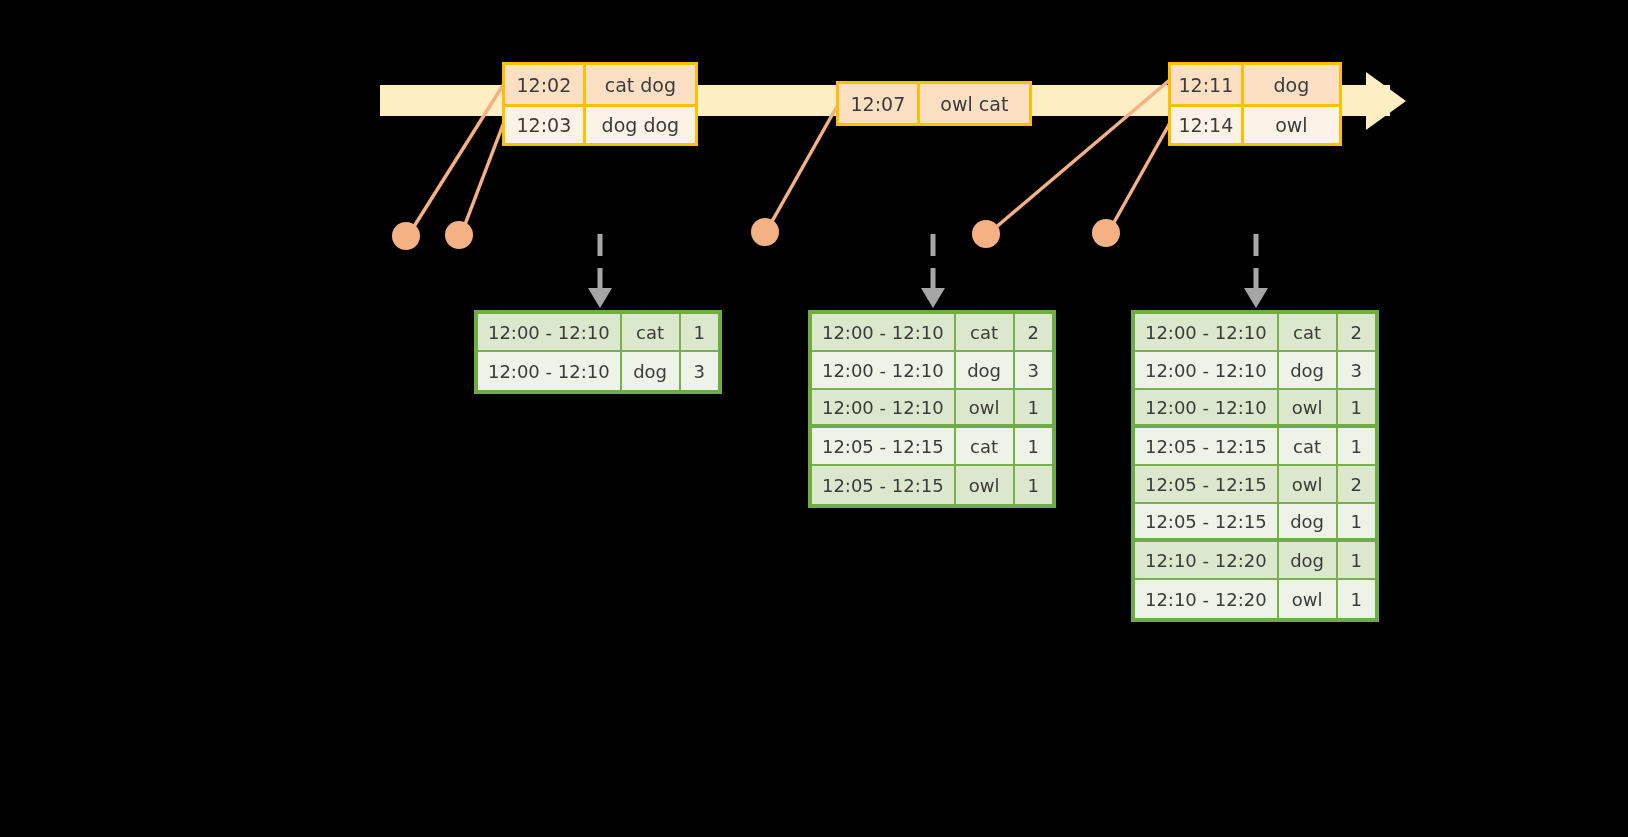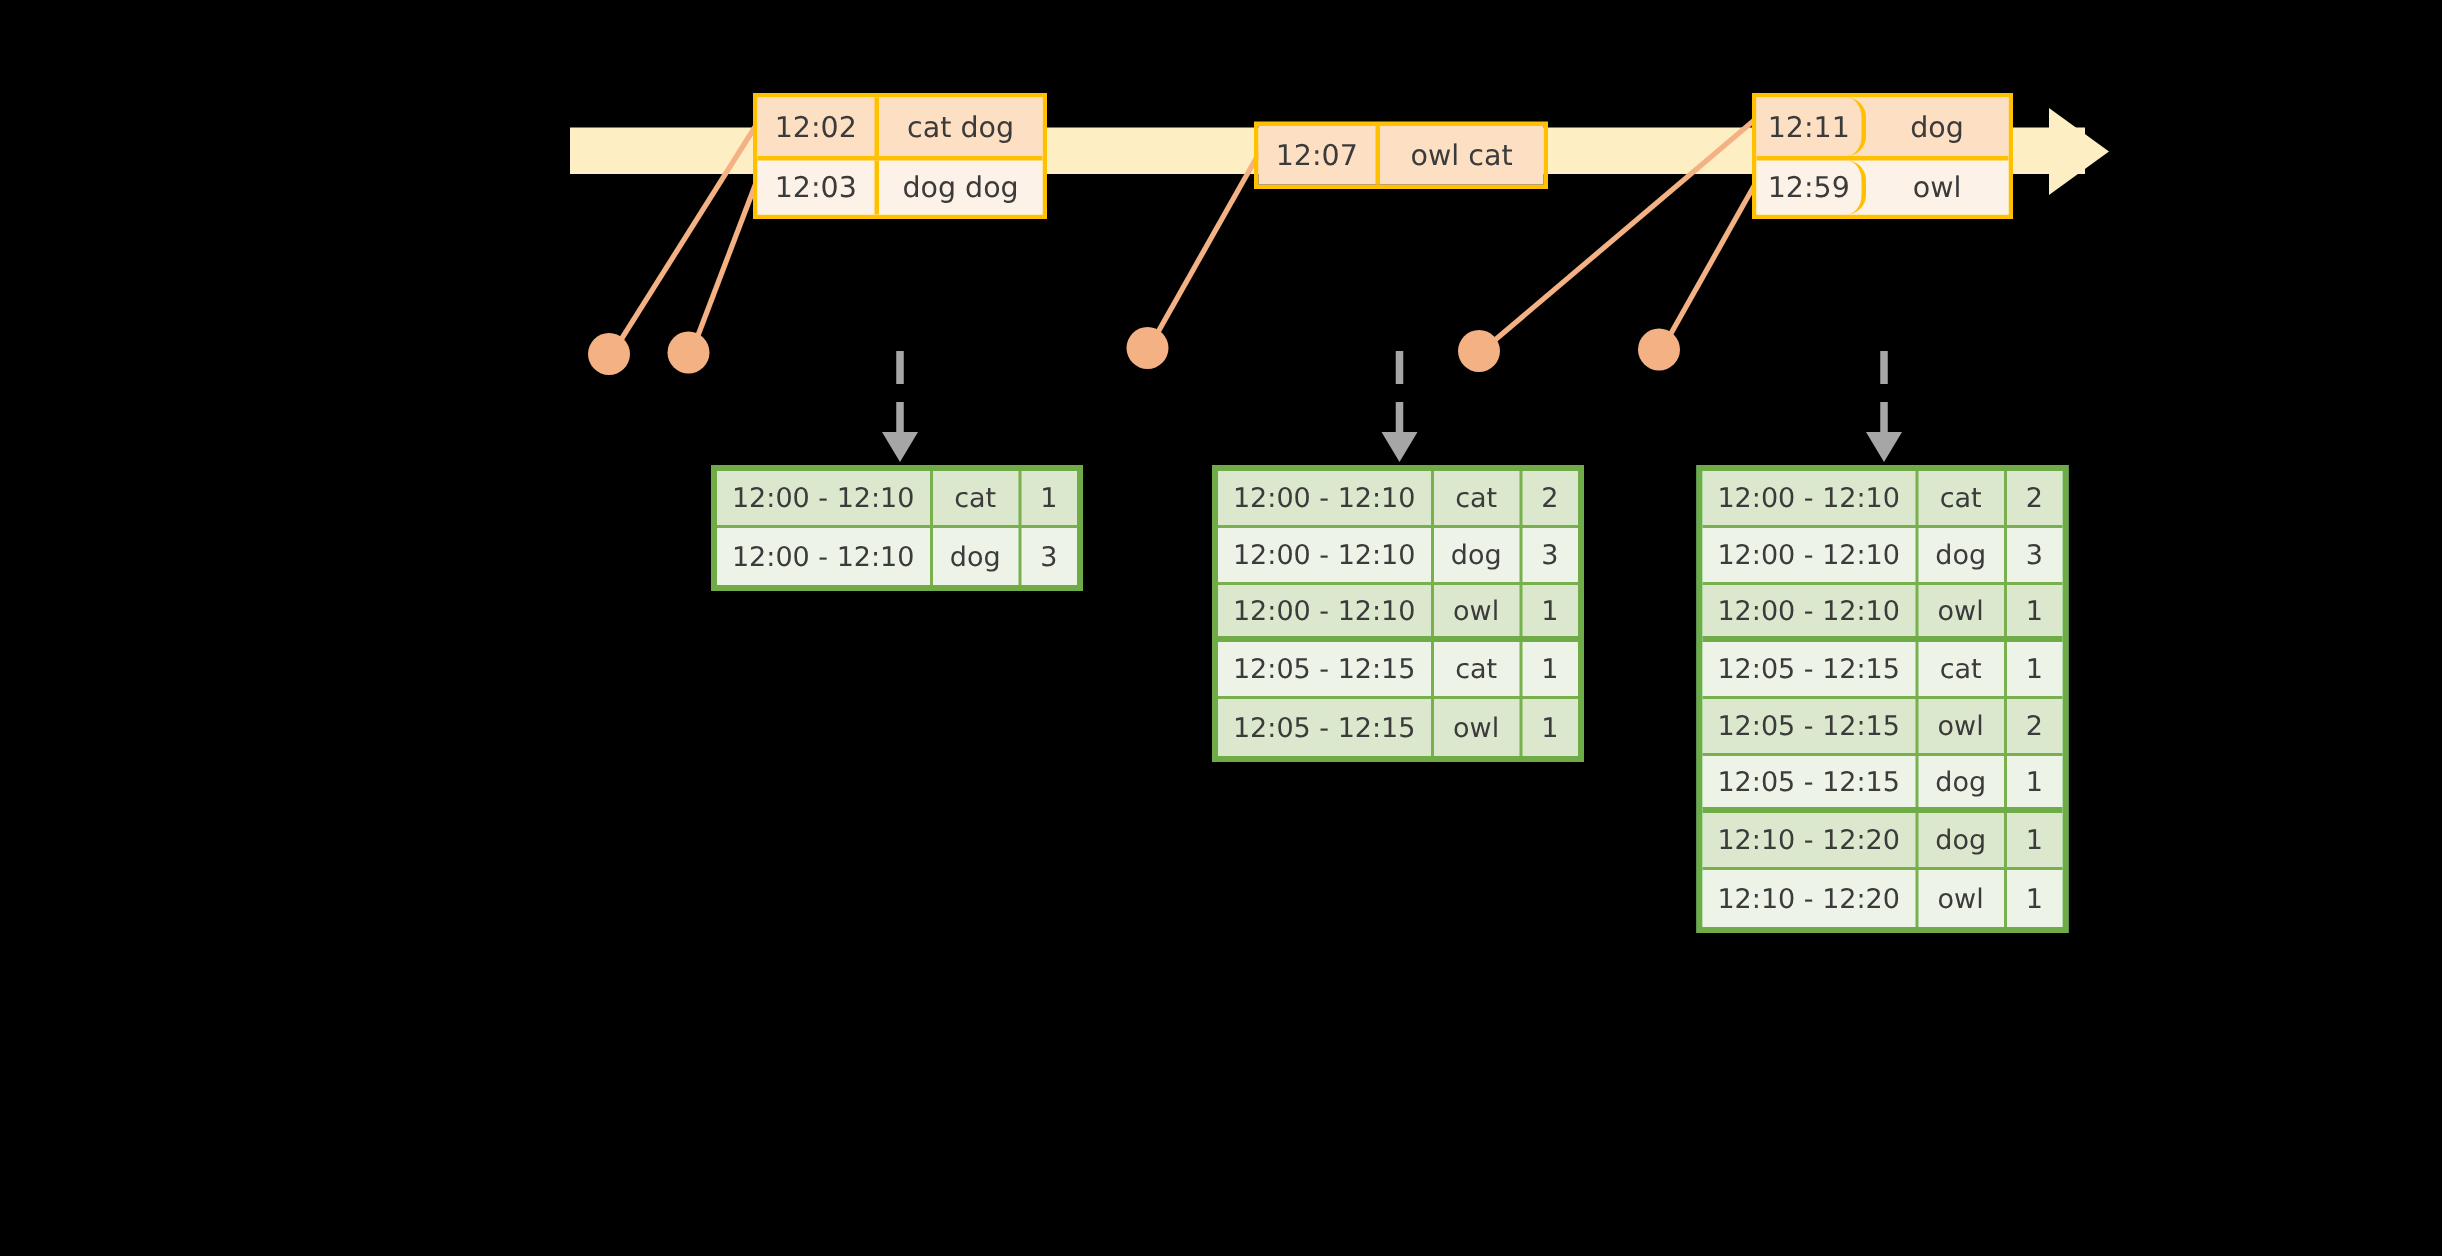--- a/index.html
+++ b/index.html
@@ -69,36 +69,36 @@
 
   #event-box-1 { left: 502px; top: 62px; width: 196px; }
   #event-box-1 .ev-time  { width: 82px; }
   #event-box-1 .ev-words { width: 111px; }
 
   #event-box-2 { left: 836px; top: 81px; width: 196px; }
   #event-box-2 .ev-time  { width: 82px; text-align: center; }
   #event-box-2 .ev-words { width: 111px; }
 
   #event-box-3 { left: 1168px; top: 62px; width: 174px; }
-  #event-box-3 .ev-time  { width: 74px; border-radius: 13px; }
+  #event-box-3 .ev-time  { width: 74px; }
   #event-box-3 .ev-words { width: 97px; }
 
   
   #connectors {
     position: absolute;
     left: 0; top: 0;
     width: 1628px; height: 837px;
     pointer-events: none;
   }
   
   .result-table {
     position: absolute;
     border: 4px solid #6fab46;
     box-sizing: border-box;
-    background: #86efac;
+    background: #bef264;
   }
   .rt-row {
     display: flex;
     height: 38px;
     box-sizing: border-box;
     border-bottom: 2px solid #79b04e;
   }
   .rt-row:last-child { border-bottom: none; }
   .rt-row.grp-end { border-bottom: 4px solid #6fab46; }
   .rt-row.band-a { background: #dbe8cd; }
@@ -177,21 +177,21 @@
       <div class="ev-words">owl cat</div>
     </div>
   </div>
 
   <div class="event-box" id="event-box-3">
     <div class="event-row shaded">
       <div class="ev-time">12:11</div>
       <div class="ev-words">dog</div>
     </div>
     <div class="event-row plain">
-      <div class="ev-time">12:59</div>
+      <div class="ev-time">12:14</div>
       <div class="ev-words">owl</div>
     </div>
   </div>
 
   <div class="result-table" id="table-1">
       <div class="rt-row band-a">
         <div class="rt-cell rt-win">12:00 - 12:10</div>
         <div class="rt-cell rt-word">cat</div>
         <div class="rt-cell rt-cnt">1</div>
       </div>

